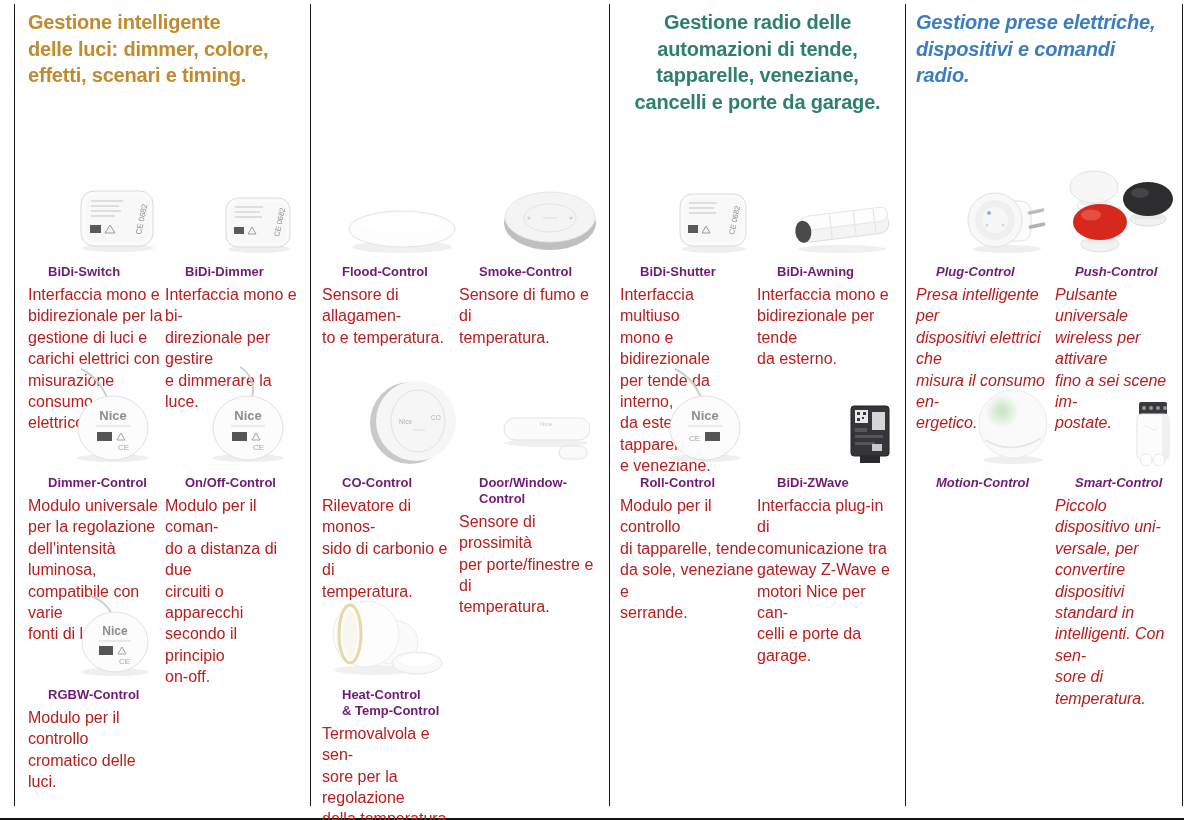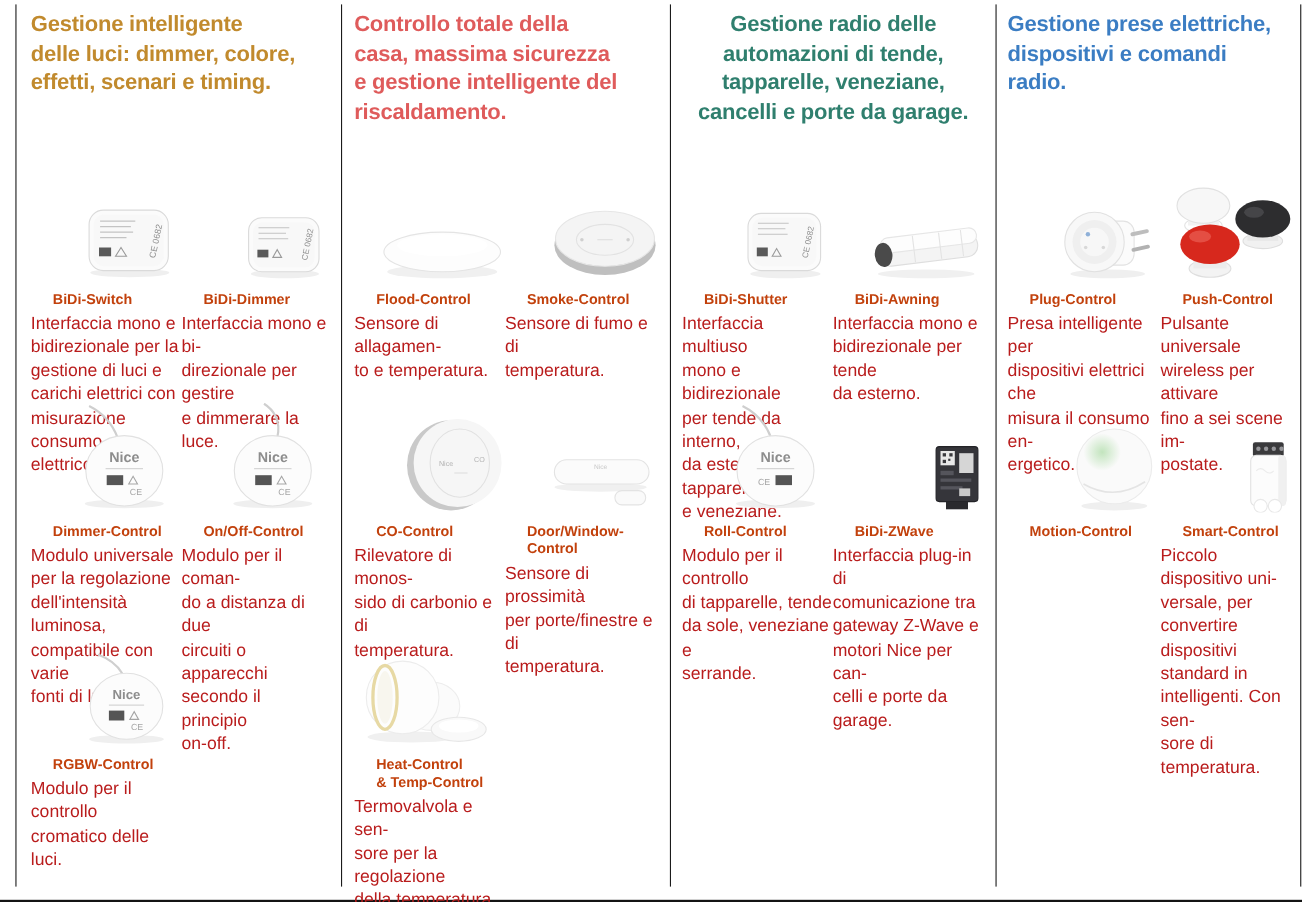--- a/index.html
+++ b/index.html
@@ -8,39 +8,39 @@
     background:#ffffff;
     font-family:"Liberation Sans", sans-serif;
     -webkit-font-smoothing:antialiased;
   }
   .vrule{position:absolute;top:4px;height:802px;width:1px;background:#1b1b1b;}
   .bottom-rule{position:absolute;left:0;bottom:0;width:1184px;height:2px;background:#141414;}
   .col{position:absolute;top:0;height:820px;}
   .col-1{left:28px;width:272px;}
   .col-2{left:322px;width:277px;}
   .col-3{left:620px;width:275px;}
-  .col-4{left:916px;width:262px;}
+  .col-4{left:916px;width:262px;font-style:italic;}
   .heading{
     margin:0;padding-top:9px;
     font-size:20px;font-weight:700;line-height:1.33;
     letter-spacing:-0.2px;white-space:pre-line;
   }
   .col-1 .heading{color:#C18A2D;}
   .col-2 .heading{color:#DF5B5B;}
   .col-3 .heading{color:#2F7F6E;text-align:center;}
   .col-4 .heading{color:#3B7DC3;}
   .row{position:absolute;left:0;display:grid;grid-template-columns:137px 1fr;width:100%;}
   .col-4 .row{grid-template-columns:139px 1fr;}
   .row1{top:145px;}
   .row2{top:356px;}
   .row3{top:568px;}
   .prod{display:flex;flex-direction:column;}
   .imgbox{height:110px;display:flex;align-items:flex-end;justify-content:flex-end;}
   .pname{
-    font-size:13px;font-weight:700;color:#c2410c;
+    font-size:13px;font-weight:700;color:#701a75;
     margin:9px 0 4px 0;line-height:1.22;white-space:pre-line;padding-left:20px;
   }
   .pdesc{
     font-size:16px;color:#b91c1c;line-height:1.34;white-space:pre-line;
   }
   svg{display:block;}
 </style>
 </head>
 <body>
 
@@ -164,24 +164,20 @@
       </div>
       <div class="pname">RGBW-Control</div>
       <div class="pdesc">Modulo per il controllo
 cromatico delle luci.</div>
     </div>
     <div></div>
   </div>
 </div>
 
 <div class="col col-2">
-  <h2 class="heading">Controllo totale della
-casa, massima sicurezza
-e gestione intelligente del
-riscaldamento.</h2>
 
   <div class="row row1">
     <div class="prod">
       <div class="imgbox">
         <svg width="114" height="54" viewBox="0 0 114 54">
           <ellipse cx="57" cy="46" rx="50" ry="6" fill="#f0f0f0"></ellipse>
           <ellipse cx="57" cy="28" rx="53" ry="18" fill="#fdfdfd" stroke="#e4e4e4"></ellipse>
           <ellipse cx="57" cy="22" rx="41" ry="10" fill="#ffffff"></ellipse>
         </svg>
       </div>

